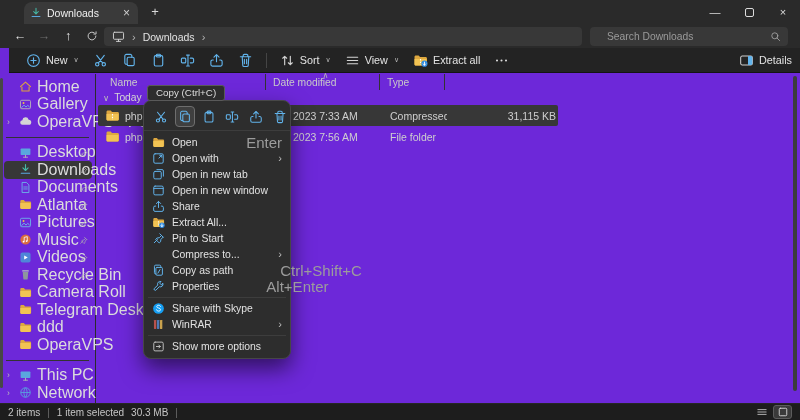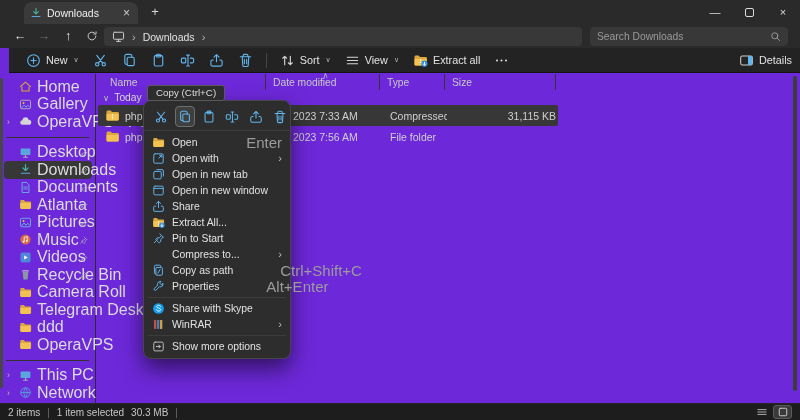--- a/index.html
+++ b/index.html
@@ -22,21 +22,21 @@
   .navbar { position:absolute; left:0; top:24px; width:800px; height:24px; background:#2a2a2a; display:flex; align-items:center; }
   .navbtns { display:flex; align-items:center; margin-left:8px; }
   .nb { width:24px; height:20px; display:flex; align-items:center; justify-content:center; font-size:12.5px; color:#e6e6e6; border-radius:4px; }
   .nb.disabled { color:#6d6d6d; }
   .addrbar { position:absolute; left:104px; top:3px; width:478px; height:19px; background:#383838; border-radius:4px;
              display:flex; align-items:center; padding:0 8px; gap:7px; }
   .crumb { color:#e2e2e2; font-size:10.5px; }
   .crumb-chev { color:#b5b5b5; font-size:11px; }
   .searchbox { position:absolute; left:590px; top:3px; width:198px; height:19px; background:#383838; border-radius:4px;
                display:flex; align-items:center; padding:0 7px; }
-  .searchbox input { flex:1; background:transparent; border:none; outline:none; color:#cfcfcf; font-size:10.3px; font-family:"Liberation Sans",sans-serif; }
+  .searchbox input { flex:1; background:transparent; border:none; outline:none; color:#cfcfcf; font-size:10.3px; font-family:"Liberation Sans",sans-serif;margin-left:10px; }
   .searchbox input::placeholder { color:#9a9a9a; }
 
   
   .toolbar { position:absolute; left:9px; top:48px; width:800px; height:25px; background:#232323;
              border-bottom:1px solid #141414; display:flex; align-items:center; justify-content:space-between; padding:0 10px; }
   .tbgrp { display:flex; align-items:center; height:100%; }
   .tbb { display:flex; align-items:center; gap:5px; padding:0 7px; height:22px; border-radius:4px; color:#e3e3e3; font-size:10.8px; white-space:nowrap; }
   .tbb .chev { font-size:7px; color:#b5b5b5; margin-left:1px; }
   .tbsep { width:1px; height:15px; background:#454545; margin:0 6px; }
 
@@ -543,23 +543,20 @@
       <div class="cols" id="cols">
           <div class="col" style="width: 170px; padding-left: 14px;">
             <span>Name</span>
           </div>
           <div class="col" style="width: 114px; padding-left: 7px;">
             <span>Date modified</span>
             <span class="sortmark">∧</span>
           </div>
           <div class="col" style="width: 65px; padding-left: 7px;">
             <span>Type</span>
-          </div>
-          <div class="col" style="width: 111px; padding-left: 7px;">
-            <span>Size</span>
           </div>
         </div>
       <div class="group">
         <span class="chev">∨</span>
         <span>Today</span>
       </div>
       <div id="rows">
           <div class="frow selected">
             <div class="fcell fc-name">
               <span class="ic">

